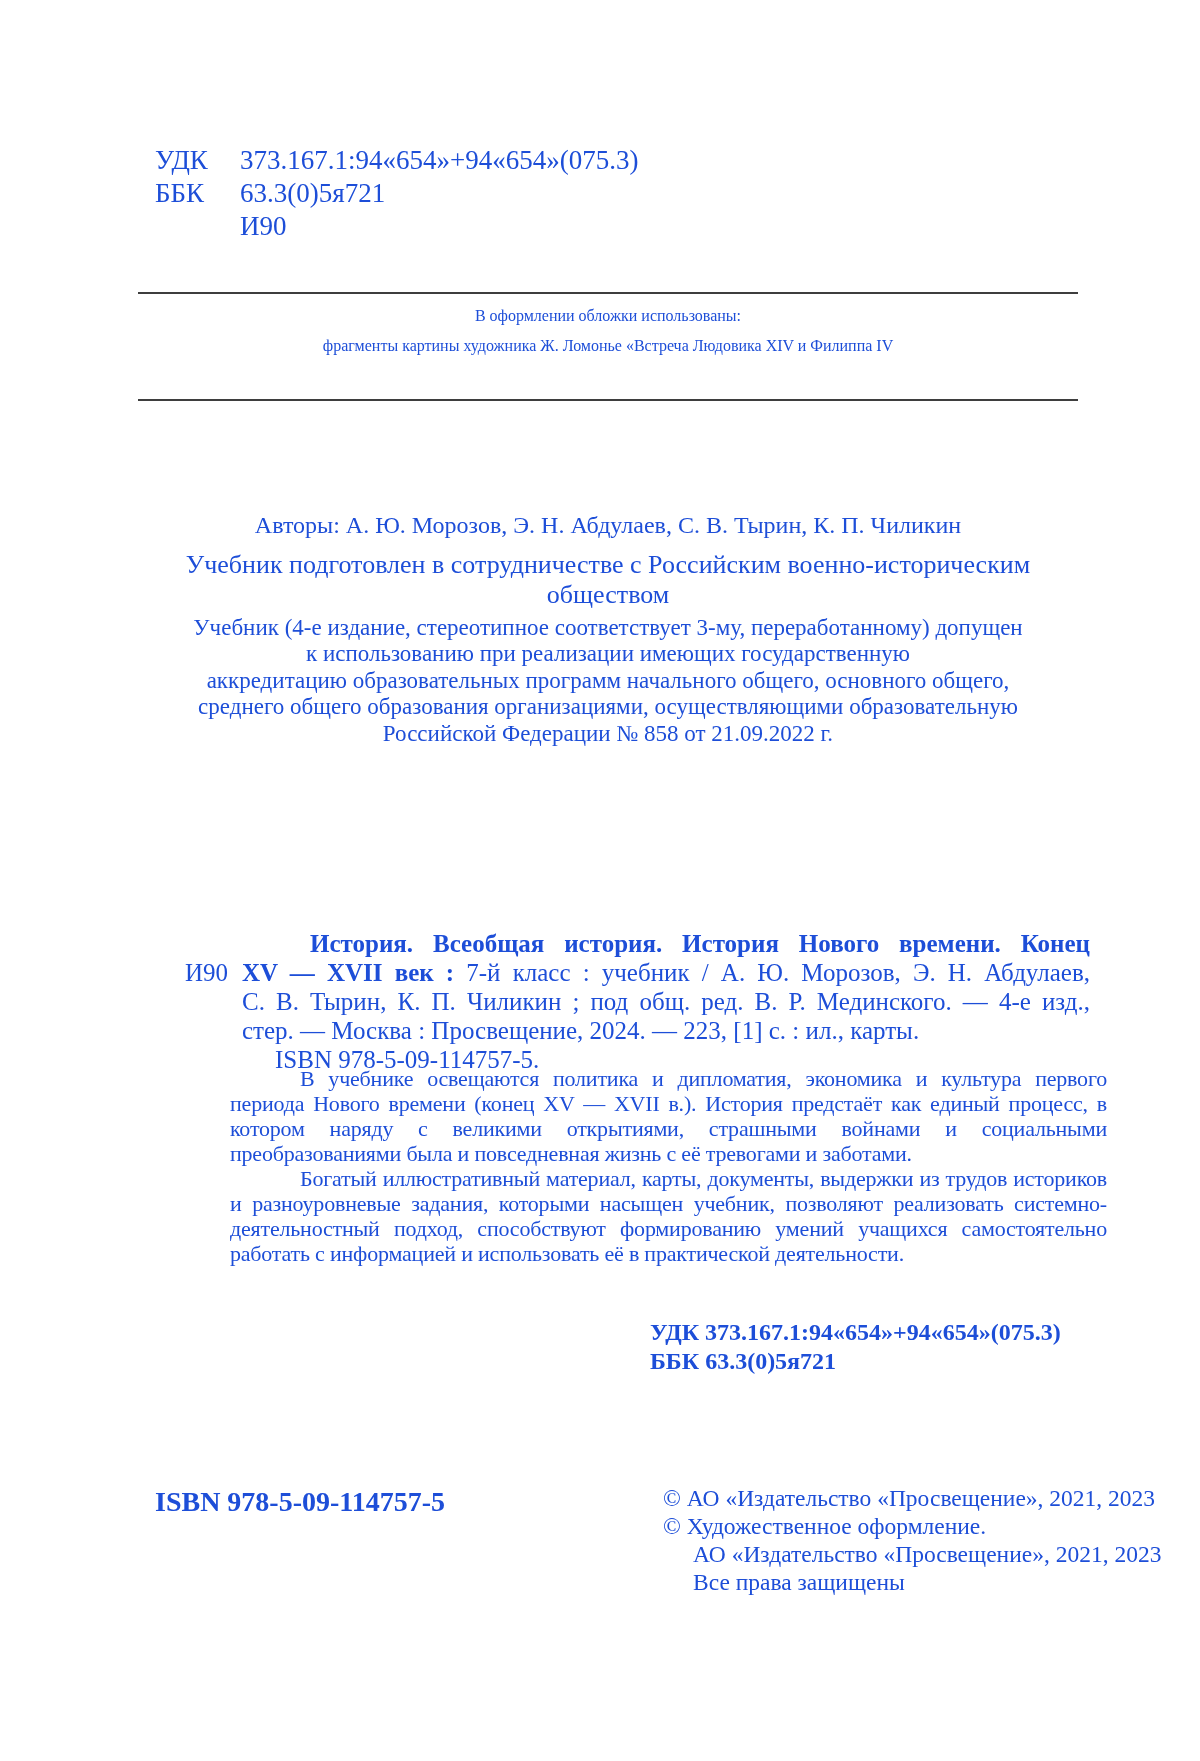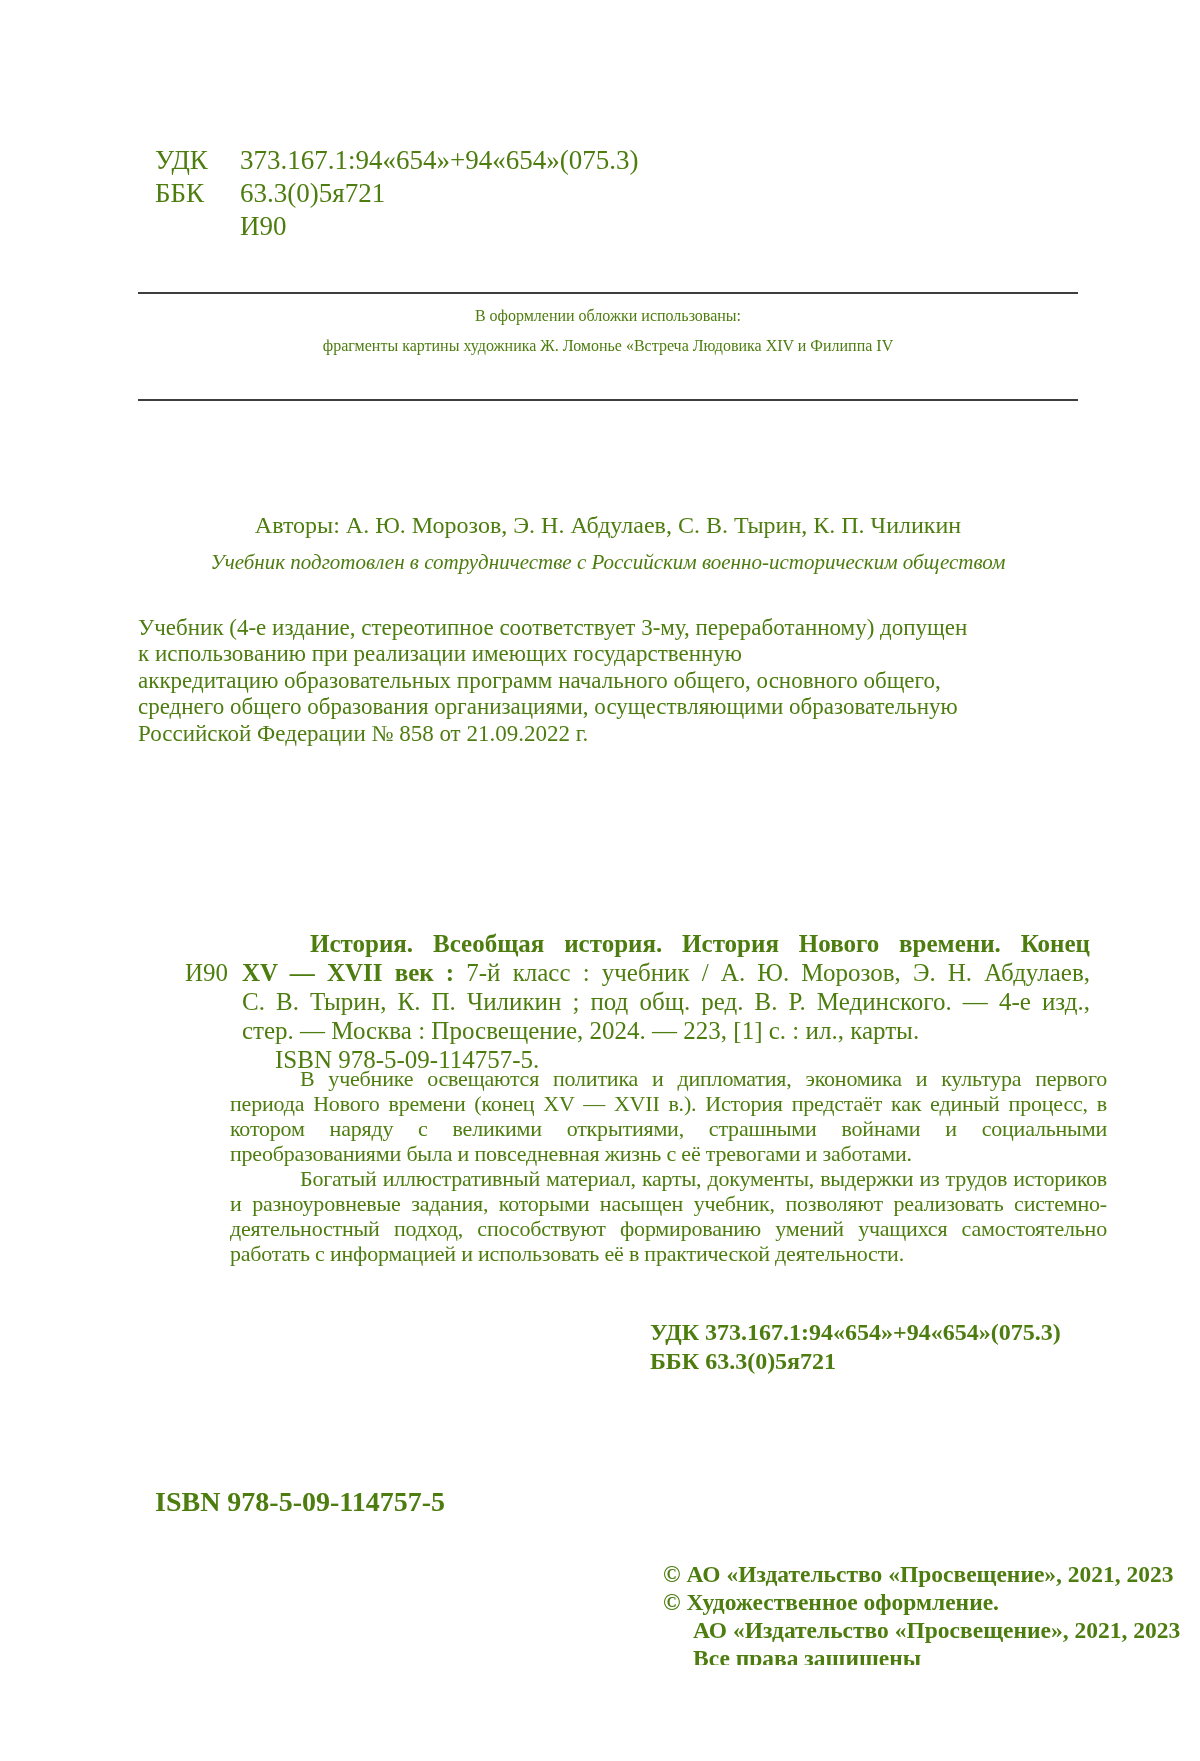--- a/index.html
+++ b/index.html
@@ -2,52 +2,52 @@
 <html lang="ru"><head>
 <meta charset="utf-8">
 <style>
   html, body { margin: 0; padding: 0; background: #ffffff; }
   .page {
     position: relative;
     width: 1200px;
     height: 1665px;
     background: #ffffff;
     font-family: "Liberation Serif", "DejaVu Serif", serif;
-    color: #4d7c0f;
+    color: #1d4ed8;
     overflow: hidden;
   }
   
   .codes-top { position: absolute; left: 155px; top: 144px; font-size: 27px; line-height: 33px; }
   .codes-top .lbl { display: inline-block; width: 85px; }
   
   .rule { position: absolute; left: 138px; width: 940px; height: 2px; background: #3e3e3e; }
   .rule-top { top: 292px; }
   .rule-bottom { top: 399px; }
   
   .cover-note { position: absolute; left: 138px; top: 301px; width: 940px; text-align: center; font-size: 16px; line-height: 30px; }
   
   .authors-line { position: absolute; left: 138px; top: 512px; width: 940px; text-align: center; font-size: 24px; }
-  .cooperation-line { position: absolute; left: 138px; top: 550px; width: 940px; text-align: center; font-size: 21px; font-style: italic; }
-  .approval { position: absolute; left: 138px; top: 615px; width: 940px; text-align: left; font-size: 23px; line-height: 26.4px; }
+  .cooperation-line { position: absolute; left: 138px; top: 550px; width: 940px; text-align: center; font-size: 26px; }
+  .approval { position: absolute; left: 138px; top: 615px; width: 940px; text-align: center; font-size: 23px; line-height: 26.4px; }
   
   .catalog { position: absolute; left: 242px; top: 930px; width: 848px; font-size: 25px; }
   .catalog .sign { position: absolute; left: -57px; top: 29px; }
   .cat-line { height: 29px; overflow: hidden; }
   .cat-just { text-align: justify; }
   .cat-just::after { content: ""; display: inline-block; width: 100%; height: 0; }
   .cat-l1 { padding-left: 68px; }
   .cat-isbn { padding-left: 33px; }
   
   .annotation { position: absolute; left: 230px; top: 1066px; width: 877px; font-size: 22px; line-height: 25px; text-align: justify; letter-spacing: -0.2px; }
   .annotation p { margin: 0; text-indent: 70px; }
   
   .codes-bottom { position: absolute; left: 650px; top: 1318px; font-size: 24px; line-height: 29px; font-weight: bold; }
   
   .footer-isbn { position: absolute; left: 155px; top: 1486px; font-size: 28px; font-weight: bold; }
-  .copyright { position: absolute; left: 663px; top: 1560px; font-size: 23.5px; line-height: 28px; font-weight: bold; }
+  .copyright { position: absolute; left: 663px; top: 1484px; font-size: 23.5px; line-height: 28px; }
   .copyright .indent { padding-left: 30px; }
   b { font-weight: bold; }
 </style>
 </head>
 <body>
 
 <div class="page">
 
   <div class="codes-top">
     <div>

